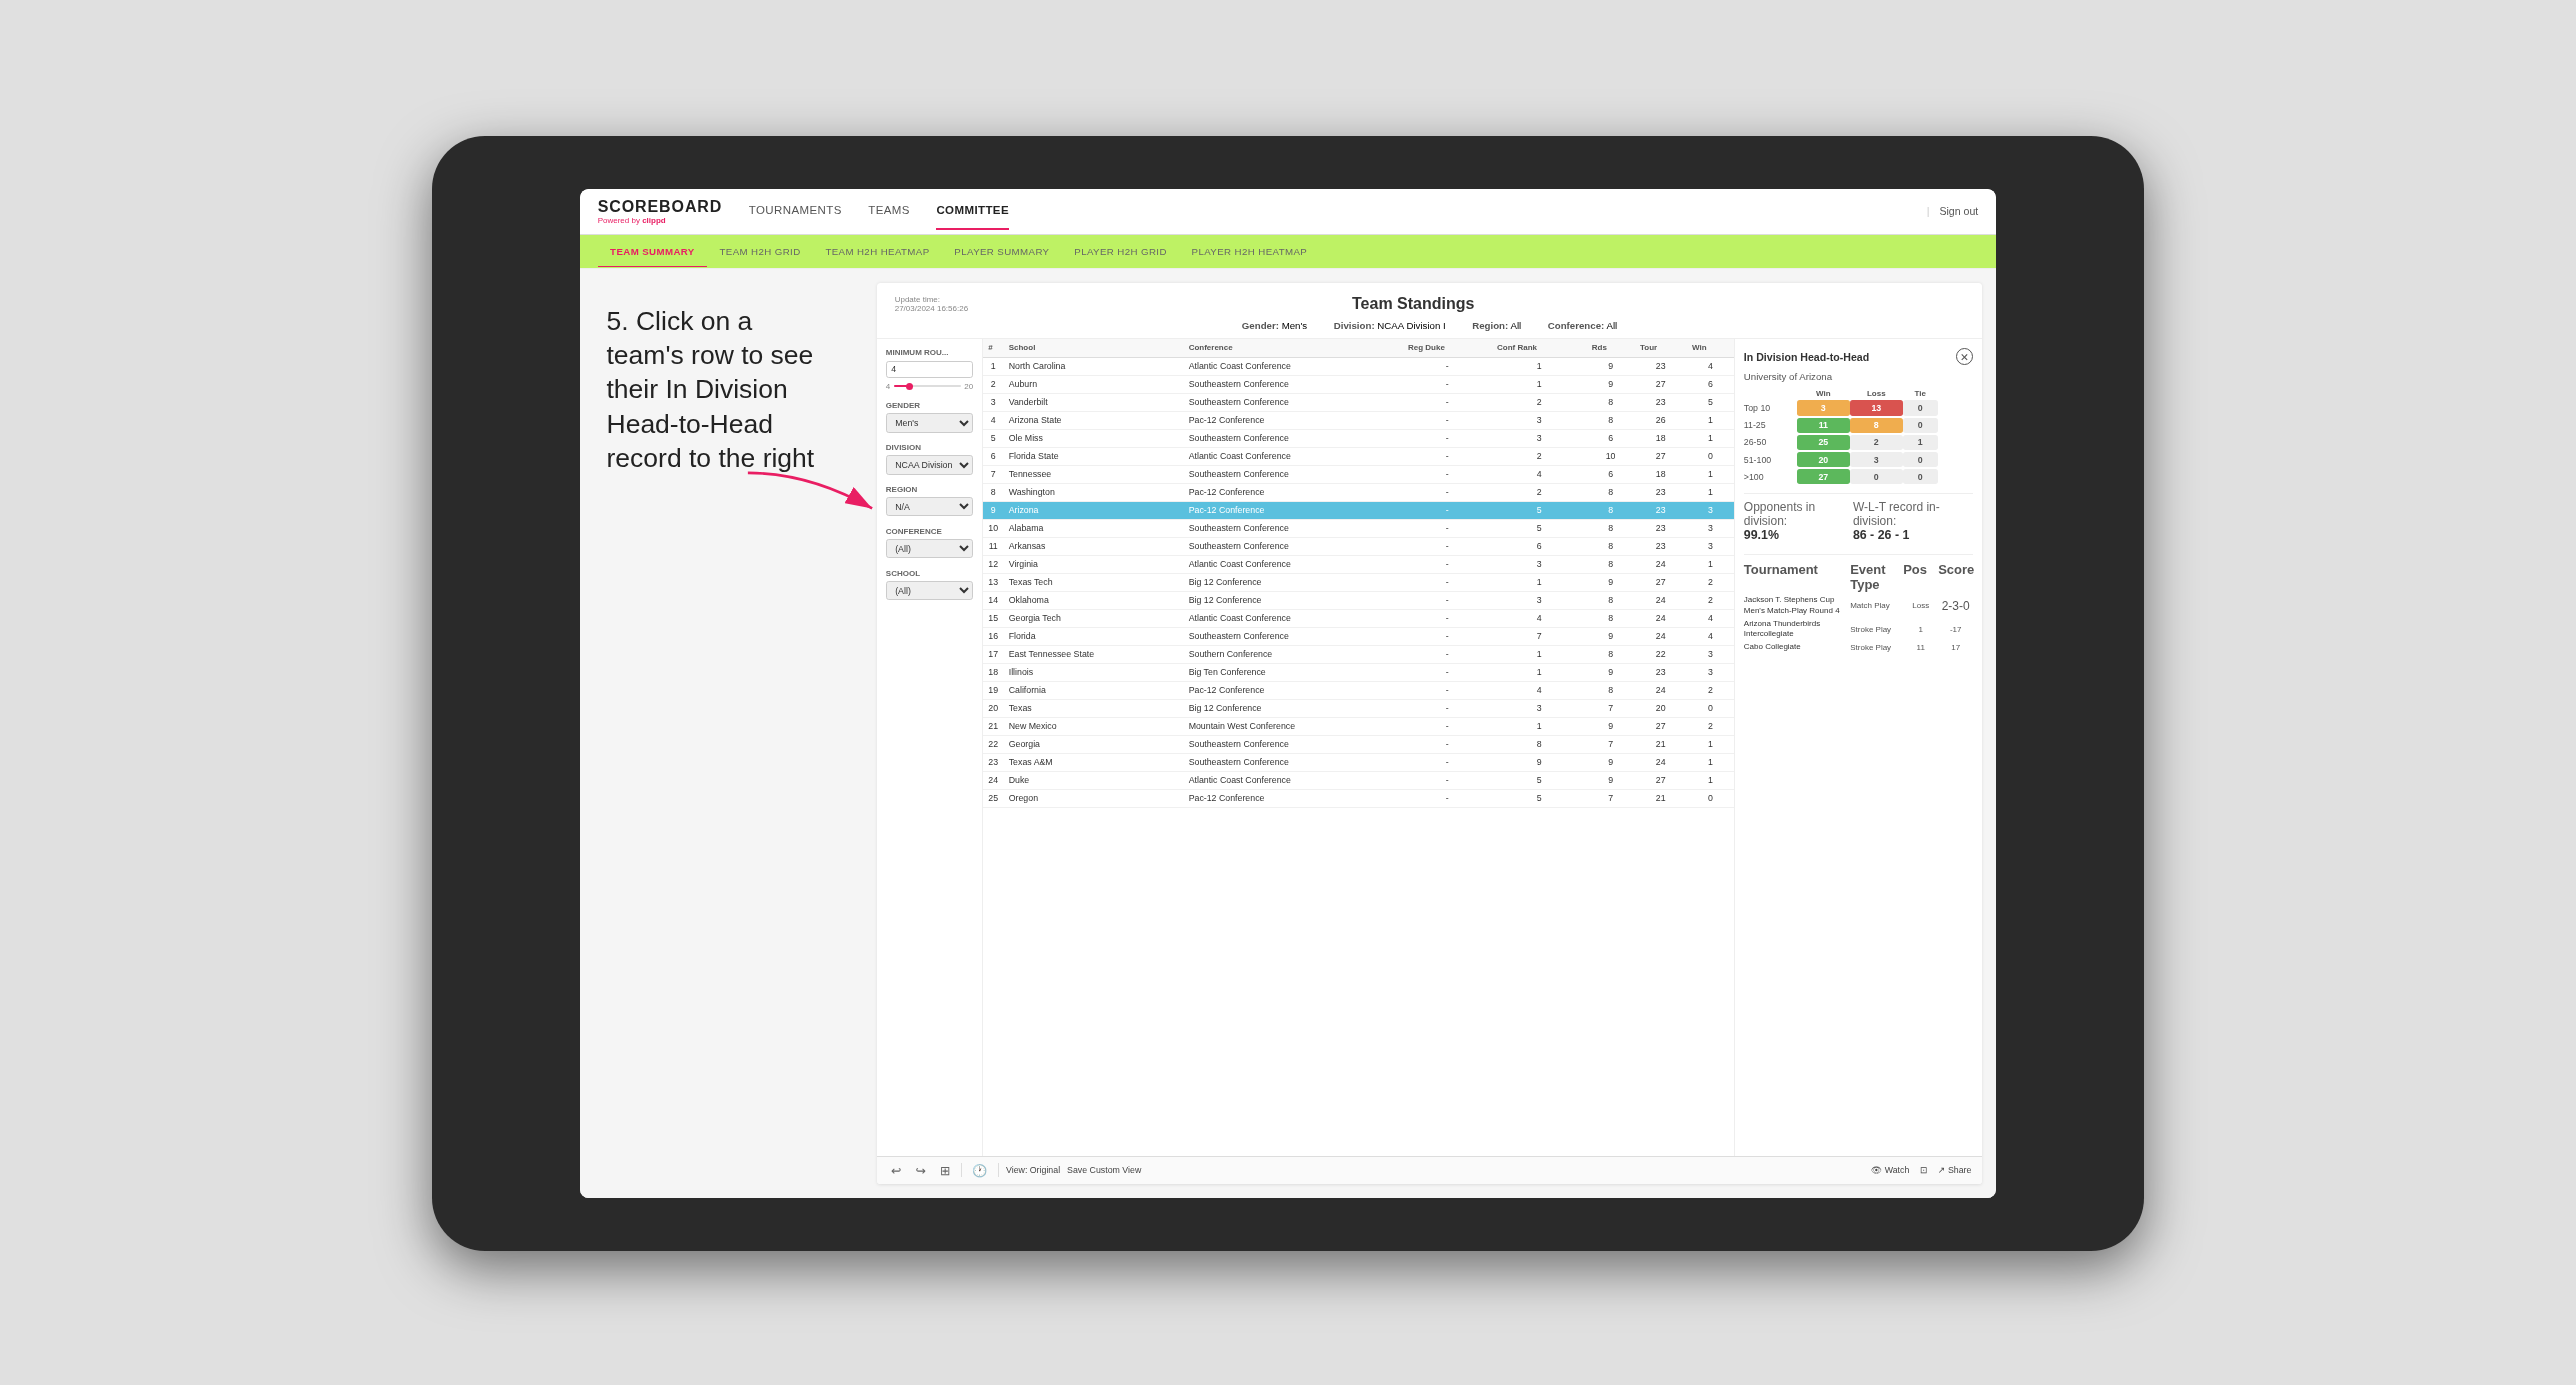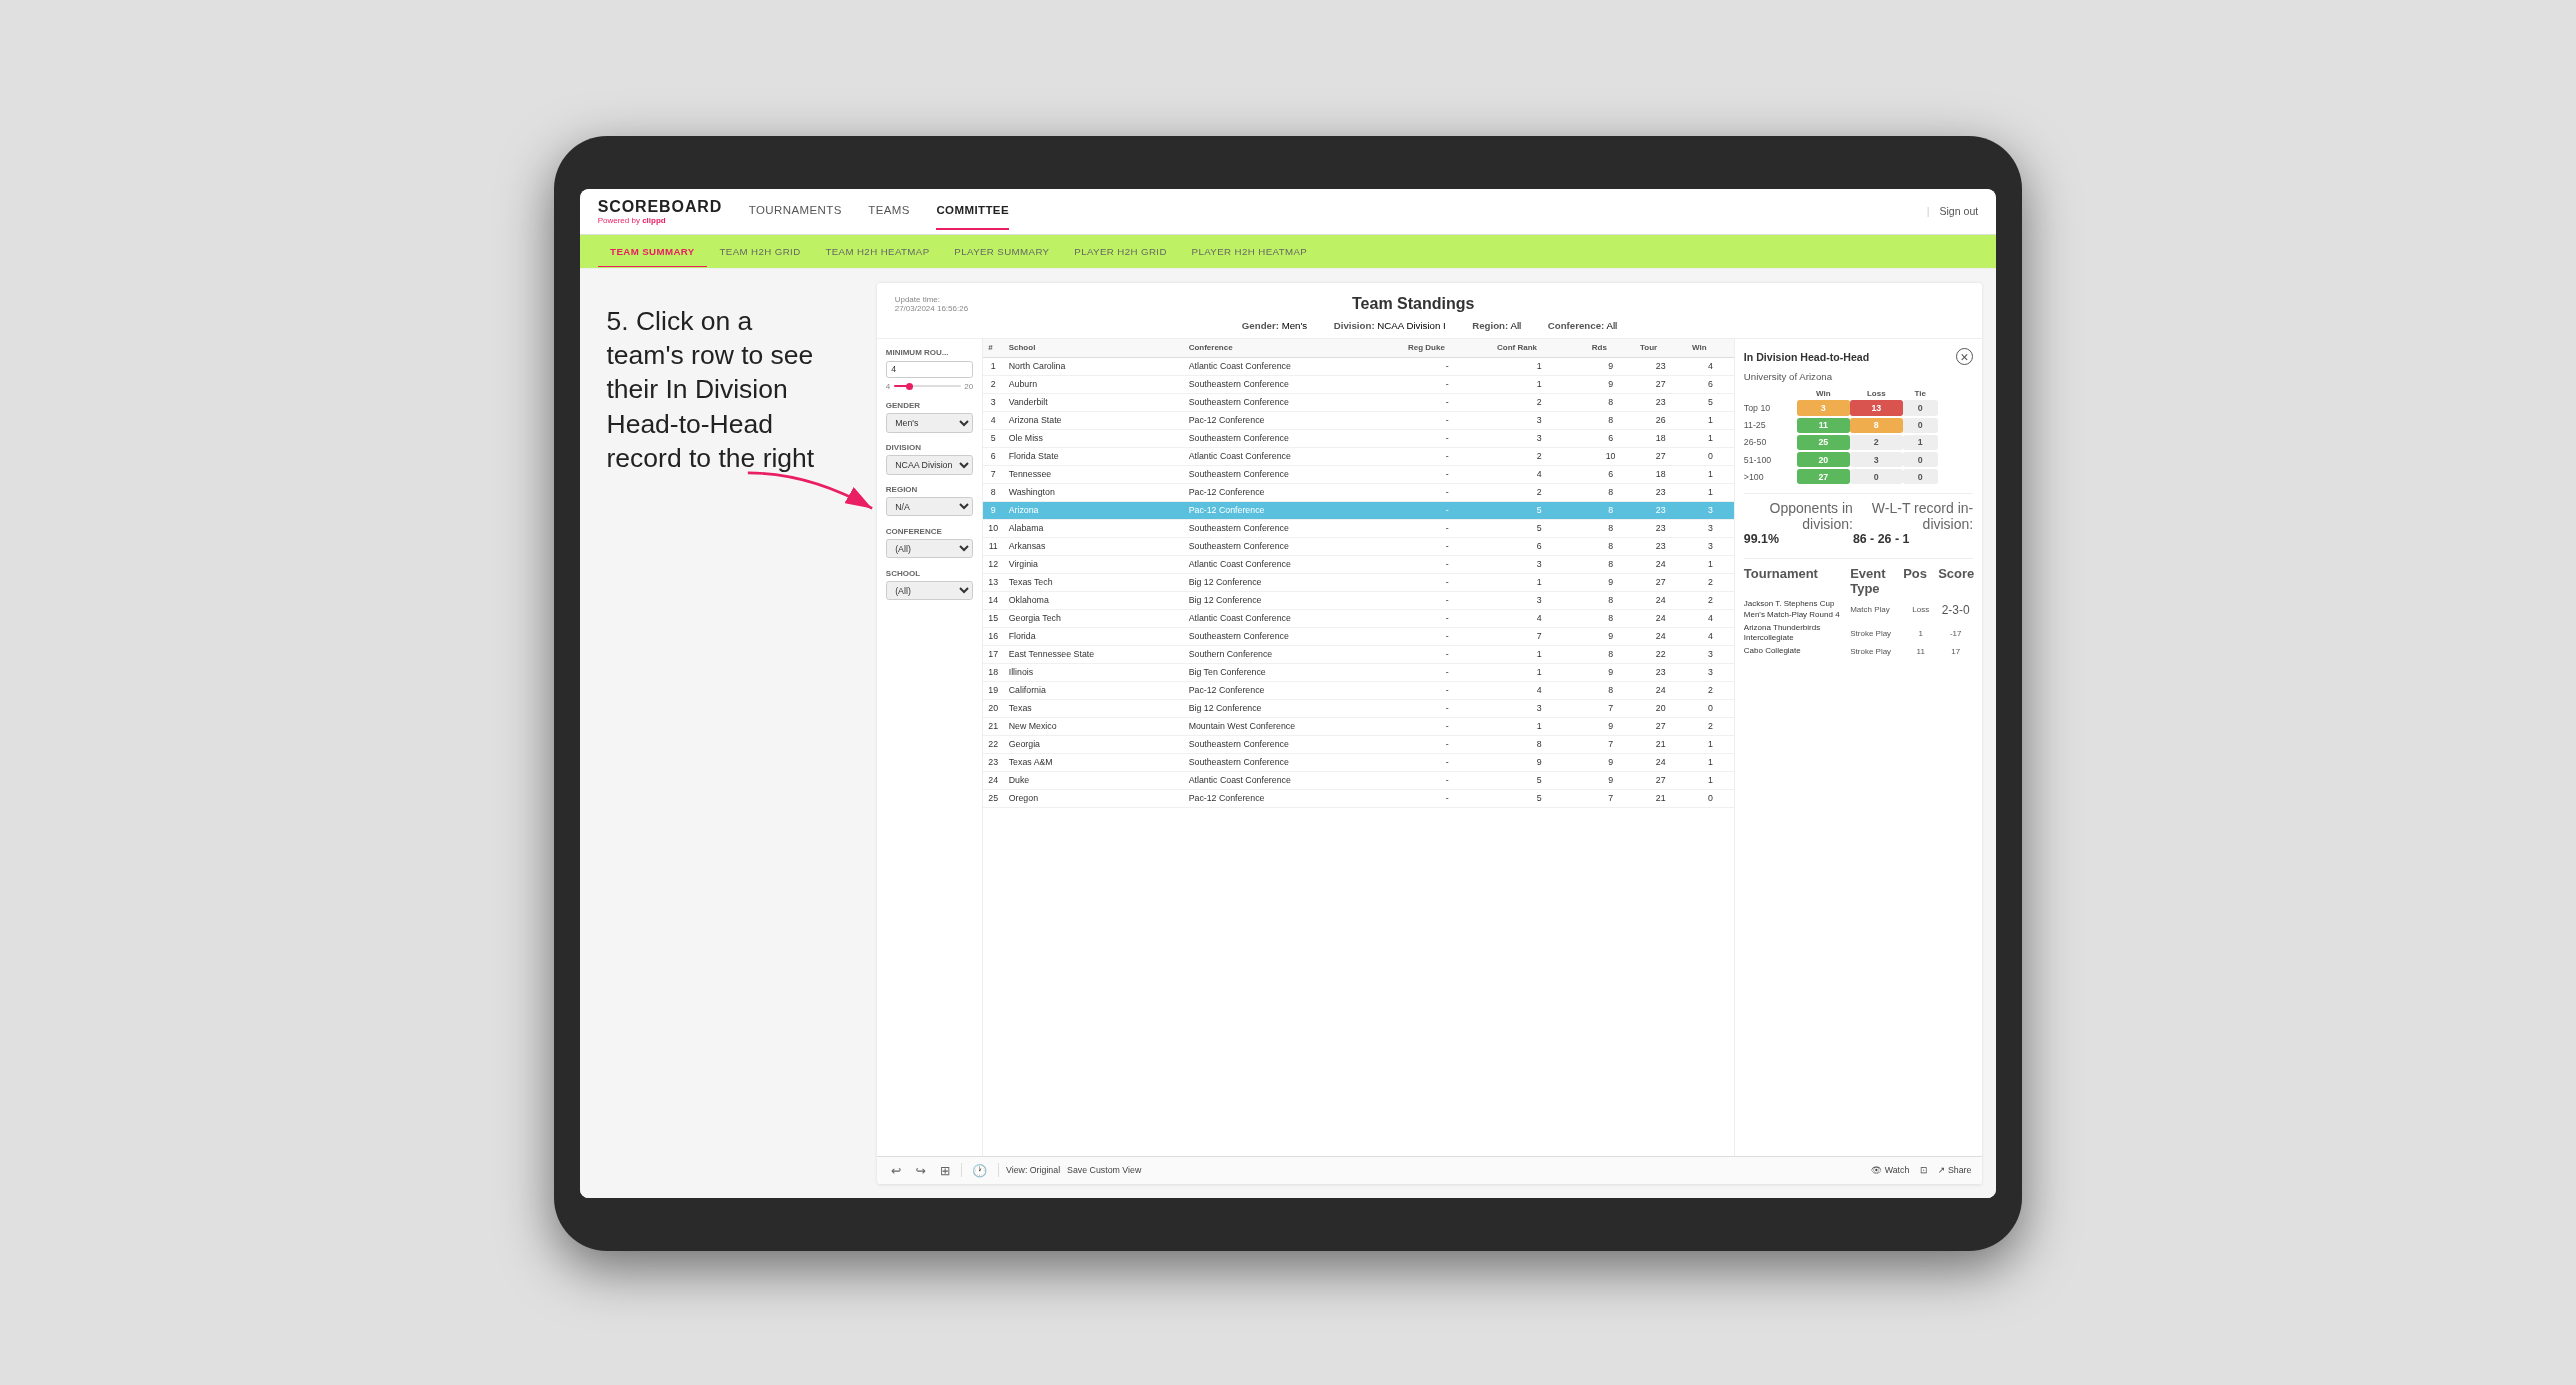--- a/index.html
+++ b/index.html
@@ -17,21 +17,21 @@
       width: 2576px;
       height: 1386px;
       background: #e0e0e0;
       display: flex;
       align-items: center;
       justify-content: center;
       position: relative;
     }
     
     .tablet-frame {
-      width: 1468px;
+      width: 1712px;
       height: 1115px;
       background: #2a2a2a;
       border-radius: 53px;
       display: flex;
       align-items: center;
       justify-content: center;
       position: relative;
       box-shadow: 0 17.7px 53px rgba(0,0,0,0.5);
     }
     .tablet-screen {
@@ -343,21 +343,21 @@
     .cell-yellow { background: #f0ad4e; color: #fff; }
     .cell-red { background: #d9534f; color: #fff; }
     .cell-neutral { background: #eee; color: #555; }
     .h2h-stats {
       margin-top: 8.8px;
       display: flex;
       justify-content: space-between;
       padding: 5.3px 0;
       border-top: 0.9px solid #eee;
     }
-    .h2h-stat-label { font-size: 14px; color: #666; text-align: right; }
+    .h2h-stat-label { font-size: 12px; color: #666; }
     .h2h-stat-value { font-size: 12.4px; font-weight: 700; color: #333; }
     .h2h-tournament { margin-top: 7px; border-top: 0.9px solid #eee; padding-top: 7px; }
     .h2h-tourn-header {
       display: grid;
       grid-template-columns: 1fr 53px 35px 35px;
       font-size: 13px;
       font-weight: 600;
       color: #555;
       margin-bottom: 3.5px;
     }

